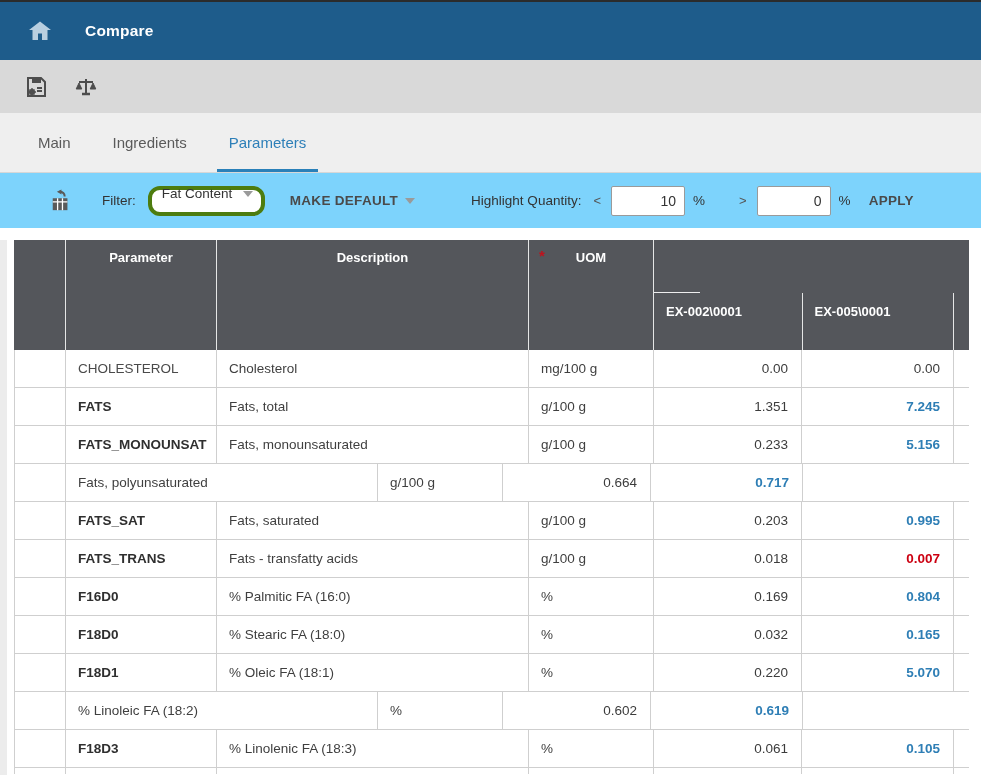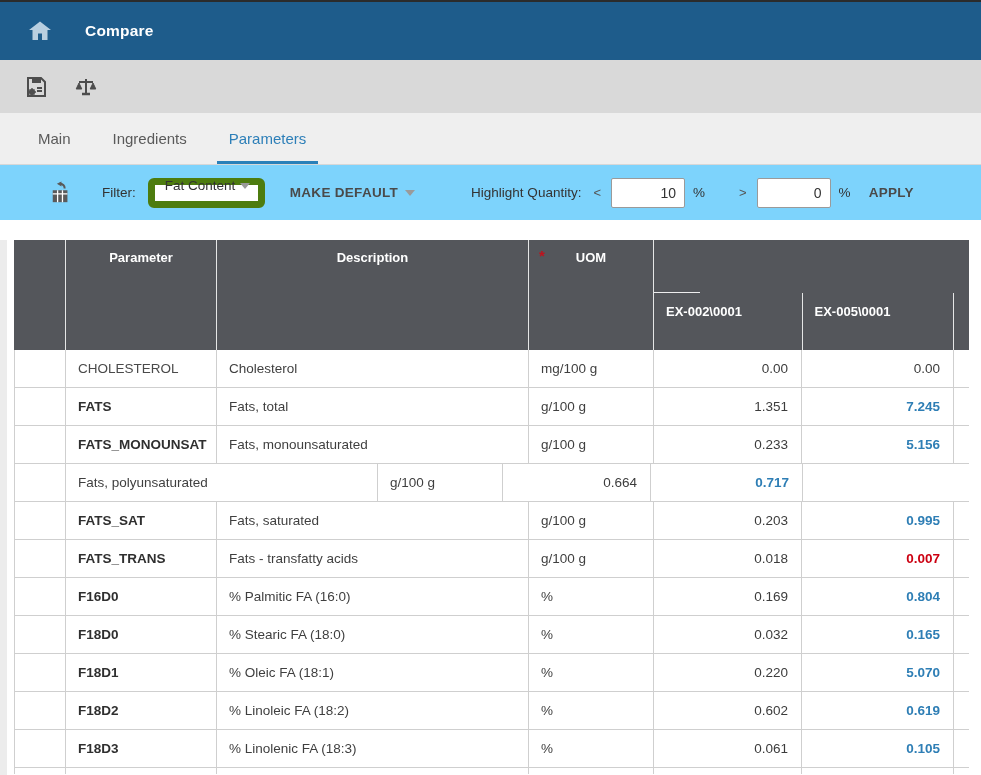--- a/index.html
+++ b/index.html
@@ -8,29 +8,29 @@
 
   
   .top-edge { height: 2px; background: #2b2b2b; }
   .app-bar { height: 58px; background: #1e5c8b; display: flex; align-items: center; padding-left: 27px; }
   .home-btn { width: 26px; height: 24px; cursor: pointer; }
   .app-title { color: #fff; font-size: 15.5px; font-weight: bold; margin-left: 32px; letter-spacing: .2px; }
 
   .toolbar { height: 53px; background: #d9d9d9; display: flex; align-items: center; padding-left: 24px; gap: 26px; }
   .tool-ic { width: 24px; height: 24px; cursor: pointer; }
 
-  .tab-bar { height: 52px; background: #efefef; display: flex; align-items: stretch; padding-left: 26px; gap: 18px; border-bottom: 1px solid #d7d7d7; text-align: right; }
+  .tab-bar { height: 60px; background: #efefef; display: flex; align-items: stretch; padding-left: 26px; gap: 18px; border-bottom: 1px solid #d7d7d7; text-align: right; }
   .tab { display: flex; align-items: center; padding: 0 12px; font-size: 15px; color: #5a5a5a; cursor: pointer; }
   .tab.active { color: #2d7fb8; box-shadow: inset 0 -3px 0 #2980b9; }
 
   
   .filter-bar { height: 55px; background: #7dd3fc; display: flex; align-items: center; padding-left: 50px; font-size: 13px; color: #333; }
   .grid-ic { width: 22px; height: 24px; cursor: pointer; }
   .f-label { margin-left: 30px; font-size: 13.5px; }
-  .dropdown { margin-left: 12px; width: 117px; height: 30px; background: #fff; border: 7px solid #4d7c0f; border-radius: 6px; display: flex; align-items: center; padding: 0 8px 14px 10px; cursor: pointer; }
+  .dropdown { margin-left: 12px; width: 117px; height: 30px; background: #fff; border: 4px solid #4d7c0f; border-radius: 12px; display: flex; align-items: center; padding: 0 8px 14px 10px; cursor: pointer; }
   .dropdown .dd-text { font-size: 13.5px; color: #333; flex: 1; }
   .caret { width: 0; height: 0; border-left: 5px solid transparent; border-right: 5px solid transparent; border-top: 6px solid #9a9a9a; }
   .make-default { margin-left: 25px; font-size: 13.5px; font-weight: bold; color: #4a4a4a; letter-spacing: .3px; display: flex; align-items: center; gap: 7px; cursor: pointer; background: none; border: none; font-family: inherit; text-align: right; }
   .hq-label { margin-left: 56px; font-size: 13.5px; }
   .cmp { margin-left: 12px; color: #555; font-size: 13px; }
   .qty-input { margin-left: 10px; width: 74px; height: 30px; border: 1px solid #9a9a9a; border-radius: 2px; text-align: right; padding-right: 8px; font-size: 14px; color: #333; font-family: inherit; background: #fff; }
   .pct { margin-left: 8px; font-size: 13.5px; }
   .gt { margin-left: 34px; }
   .apply { margin-left: 18px; font-size: 13.5px; font-weight: bold; color: #4a4a4a; letter-spacing: .3px; background: none; border: none; cursor: pointer; font-family: inherit; }
 
@@ -266,23 +266,20 @@
       <div class="td c2 txt td-desc">% Oleic FA (18:1)</div>
       <div class="td c3 txt td-uom">%</div>
       <div class="td c4 num td-num">0.220</div>
       <div class="td c5 num">
           <span class="v-blue">5.070</span>
         </div>
       <div class="td c6"></div>
     </div>
     <div class="tr">
       <div class="td c0"></div>
-      <div class="td c1 txt">
-          <span class="p-bold">F18D2</span>
-        </div>
       <div class="td c2 txt td-desc">% Linoleic FA (18:2)</div>
       <div class="td c3 txt td-uom">%</div>
       <div class="td c4 num td-num">0.602</div>
       <div class="td c5 num">
           <span class="v-blue">0.619</span>
         </div>
       <div class="td c6"></div>
     </div>
     <div class="tr">
       <div class="td c0"></div>

